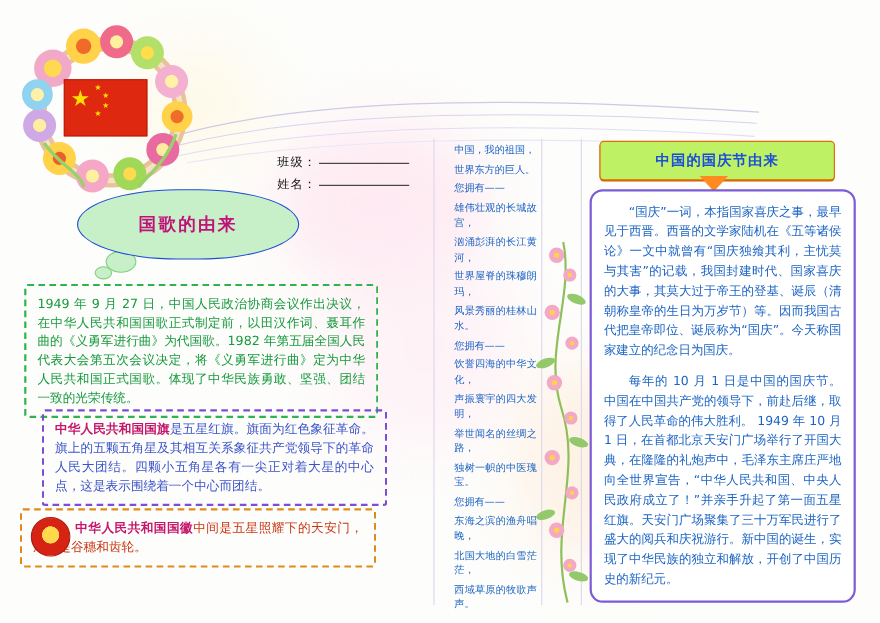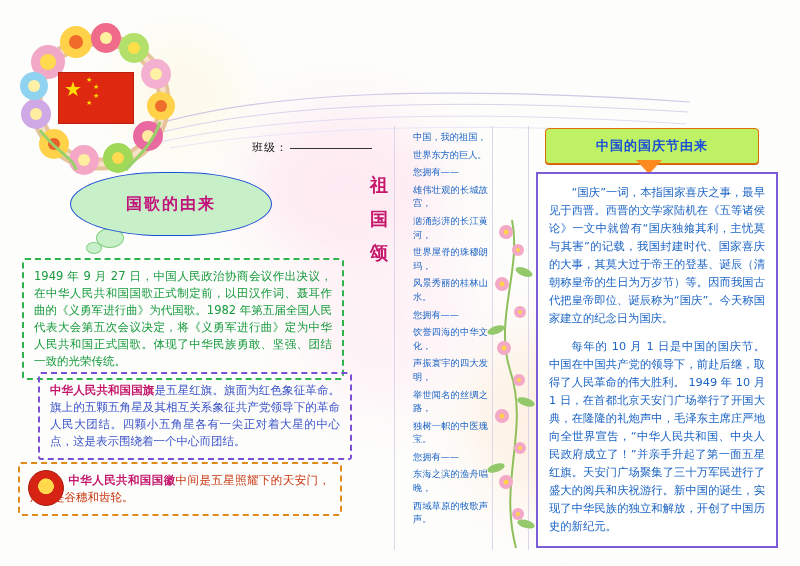--- a/index.html
+++ b/index.html
@@ -102,21 +102,21 @@
   .banner-text{color:#1b4fd8;font-size:13px;font-weight:700;letter-spacing:1px;}
   .banner-arrow{
     position:absolute;left:636px;top:160px;width:0;height:0;
     border-left:13px solid transparent;border-right:13px solid transparent;
     border-top:14px solid #ff8a1f;
   }
 
   
   .article{
     position:absolute;left:536px;top:172px;width:242px;height:376px;
-    border:2px solid #7b5bd6;border-radius:0;background:#ffffff;
+    border:2px solid #7b5bd6;border-radius:12px;background:#ffffff;
     padding:10px 11px;box-sizing:border-box;
     font-size:11.3px;line-height:18px;color:#1b63c4;text-align:justify;
   }
   .article p{margin:0 0 10px 0;text-indent:2em;}
 
   
   .sep{position:absolute;top:126px;width:1px;height:424px;background:#dcd6ea;}
   .sep.s1{left:394px;}
   .sep.s2{left:492px;}
   .sep.s3{left:528px;}
@@ -192,57 +192,60 @@
 
   <div class="cloud-tail2"></div>
   <div class="cloud-tail"></div>
   <div class="cloud">
     <span class="cloud-text">国歌的由来</span>
   </div>
 
   <div class="idline l1">
     <span>班级：</span><span class="rule"></span>
   </div>
+  <div class="idline l2">
+    <span>姓名：</span><span class="rule"></span>
+  </div>
 
   <div class="dbox b1">
     <span>1949 年 9 月 27 日，中国人民政治协商会议作出决议，在中华人民共和国国歌正式制定前，以田汉作词、聂耳作曲的《义勇军进行曲》为代国歌。1982 年第五届全国人民代表大会第五次会议决定，将《义勇军进行曲》定为中华人民共和国正式国歌。体现了中华民族勇敢、坚强、团结一致的光荣传统。</span>
   </div>
 
   <div class="dbox b2">
     <span class="lead">中华人民共和国国旗</span><span>是五星红旗。旗面为红色象征革命。旗上的五颗五角星及其相互关系象征共产党领导下的革命人民大团结。四颗小五角星各有一尖正对着大星的中心点，这是表示围绕着一个中心而团结。</span>
   </div>
 
   <div class="dbox b3">
     <span style="display:inline-block;width:38px;"></span><span class="lead2">中华人民共和国国徽</span><span>中间是五星照耀下的天安门，周围是谷穗和齿轮。</span>
   </div>
   <div class="emblem">
     <span class="es">★</span>
   </div>
 
   <div class="sep s1"></div>
   <div class="sep s2"></div>
   <div class="sep s3"></div>
 
-  <div class="vtitle">祖国颂</div>
 
   <div class="midcol">
     <p>中国，我的祖国，</p>
     <p>世界东方的巨人。</p>
     <p>您拥有——</p>
     <p>雄伟壮观的长城故宫，</p>
     <p>汹涌彭湃的长江黄河，</p>
     <p>世界屋脊的珠穆朗玛，</p>
     <p>风景秀丽的桂林山水。</p>
     <p>您拥有——</p>
     <p>饮誉四海的中华文化，</p>
     <p>声振寰宇的四大发明，</p>
     <p>举世闻名的丝绸之路，</p>
     <p>独树一帜的中医瑰宝。</p>
     <p>您拥有——</p>
     <p>东海之滨的渔舟唱晚，</p>
+    <p>北国大地的白雪茫茫，</p>
     <p>西域草原的牧歌声声。</p>
 
   </div>
 
   <svg class="vine" viewBox="0 0 52 368">
     <path d="M30 368 C 12 300, 44 250, 24 190 C 8 138, 36 90, 26 40" stroke="#8fbf5a" stroke-width="2" fill="none"></path>
     <g fill="#f2a8c6">
       <circle cx="20" cy="52" r="7"></circle>
         <circle cx="32" cy="70" r="6"></circle>
       <circle cx="16" cy="104" r="7"></circle>

